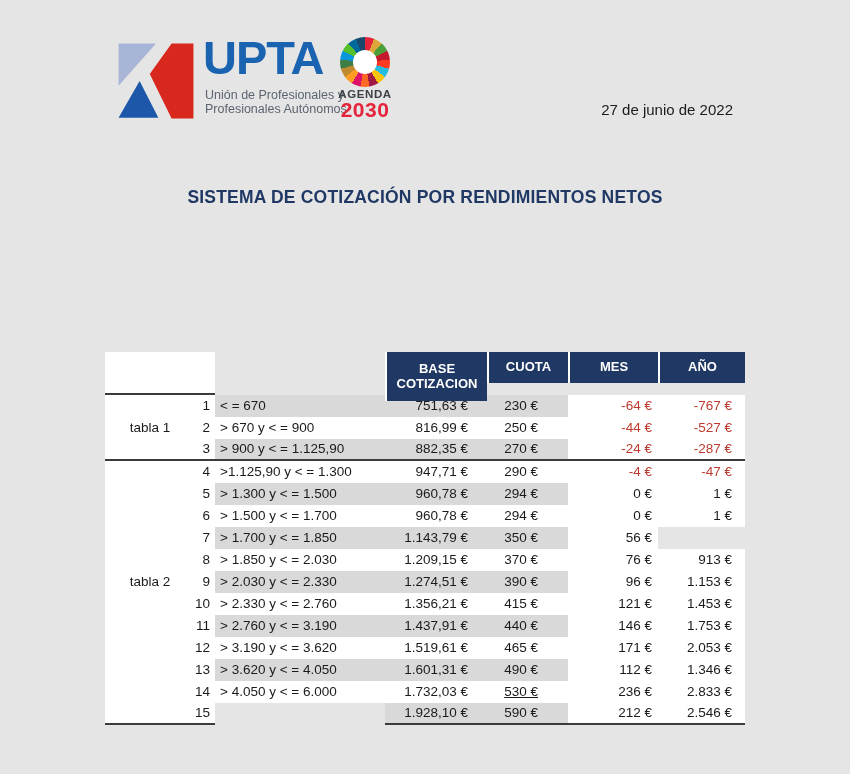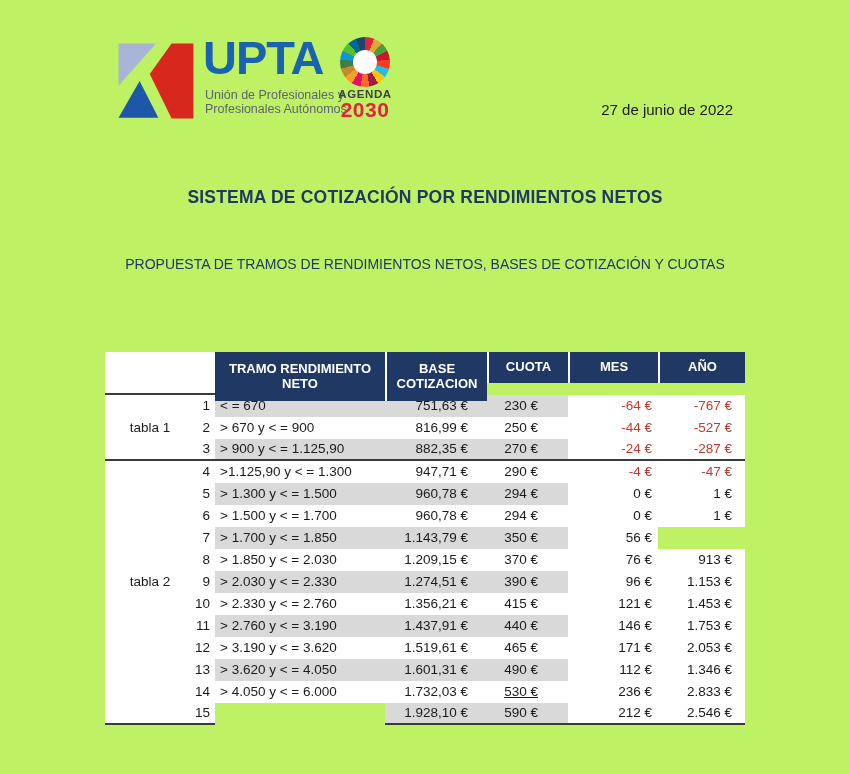--- a/index.html
+++ b/index.html
@@ -2,21 +2,21 @@
 <html><head>
 <meta charset="utf-8">
 <style>
   * { box-sizing: border-box; margin: 0; padding: 0; }
   html, body { background: #ffffff; }
   body { font-family: "Liberation Sans", sans-serif; }
   .page {
     position: relative;
     width: 850px;
     height: 774px;
-    background: #bef264;
+    background: #e5e5e5;
     overflow: hidden;
   }
 
   
   .logo-mark { position: absolute; left: 116px; top: 42px; width: 80px; height: 78px; }
   .logo-brand {
     position: absolute; left: 203px; top: 34px;
     font-size: 47px; font-weight: bold; letter-spacing: -1px;
     color: #1A63B0; line-height: 1;
   }
@@ -103,26 +103,24 @@
     <div>Unión de Profesionales y</div>
     <div>Profesionales Autónomos</div>
   </div>
   <div class="sdg-wheel" id="sdg-wheel" style="background: conic-gradient(rgb(229, 36, 59) 0deg, rgb(229, 36, 59) 21.18deg, rgb(221, 166, 58) 21.18deg, rgb(221, 166, 58) 42.35deg, rgb(76, 159, 56) 42.35deg, rgb(76, 159, 56) 63.53deg, rgb(197, 25, 45) 63.53deg, rgb(197, 25, 45) 84.71deg, rgb(255, 58, 33) 84.71deg, rgb(255, 58, 33) 105.88deg, rgb(38, 189, 226) 105.88deg, rgb(38, 189, 226) 127.06deg, rgb(252, 195, 11) 127.06deg, rgb(252, 195, 11) 148.24deg, rgb(162, 25, 66) 148.24deg, rgb(162, 25, 66) 169.41deg, rgb(253, 105, 37) 169.41deg, rgb(253, 105, 37) 190.59deg, rgb(221, 19, 103) 190.59deg, rgb(221, 19, 103) 211.76deg, rgb(253, 157, 36) 211.76deg, rgb(253, 157, 36) 232.94deg, rgb(191, 139, 46) 232.94deg, rgb(191, 139, 46) 254.12deg, rgb(63, 126, 68) 254.12deg, rgb(63, 126, 68) 275.29deg, rgb(10, 151, 217) 275.29deg, rgb(10, 151, 217) 296.47deg, rgb(86, 192, 43) 296.47deg, rgb(86, 192, 43) 317.65deg, rgb(0, 104, 157) 317.65deg, rgb(0, 104, 157) 338.82deg, rgb(25, 72, 106) 338.82deg, rgb(25, 72, 106) 360deg);"></div>
   <div class="agenda-label">AGENDA</div>
   <div class="agenda-year">2030</div>
 
   <div class="doc-date">27 de junio de 2022</div>
 
   <div class="doc-title">SISTEMA DE COTIZACIÓN POR RENDIMIENTOS NETOS</div>
-  <div class="doc-subtitle">PROPUESTA DE TRAMOS DE RENDIMIENTOS NETOS, BASES DE COTIZACIÓN Y CUOTAS</div>
 
   <div class="doc-table" id="cotizacion-table">
     <div class="h-left" style="grid-column:1"></div>
     <div class="h-left" style="grid-column:2"></div>
-    <div class="hcell h-tall" style="grid-column:3">TRAMO RENDIMIENTO NETO</div>
     <div class="hcell h-tall gap" style="grid-column:4">BASE COTIZACION</div>
     <div class="hcell gap" style="grid-column:5">CUOTA</div>
     <div class="hcell gap" style="grid-column:7">AÑO</div>
     <div class="hcell gap" style="grid-column:6">MES</div>
   <div class="cell c-label" style="grid-area: 2 / 1;"></div>
       <div class="cell c-num" style="grid-area: 2 / 2;">1</div>
       <div class="cell c-tramo shaded" style="grid-area: 2 / 3;">&lt; = 670</div>
       <div class="cell c-base shaded" style="grid-area: 2 / 4;">751,63 €</div>
       <div class="cell c-cuota shaded" style="grid-area: 2 / 5;">230 €</div>
       <div class="cell c-mes negative" style="grid-area: 2 / 6;">-64 €</div>

